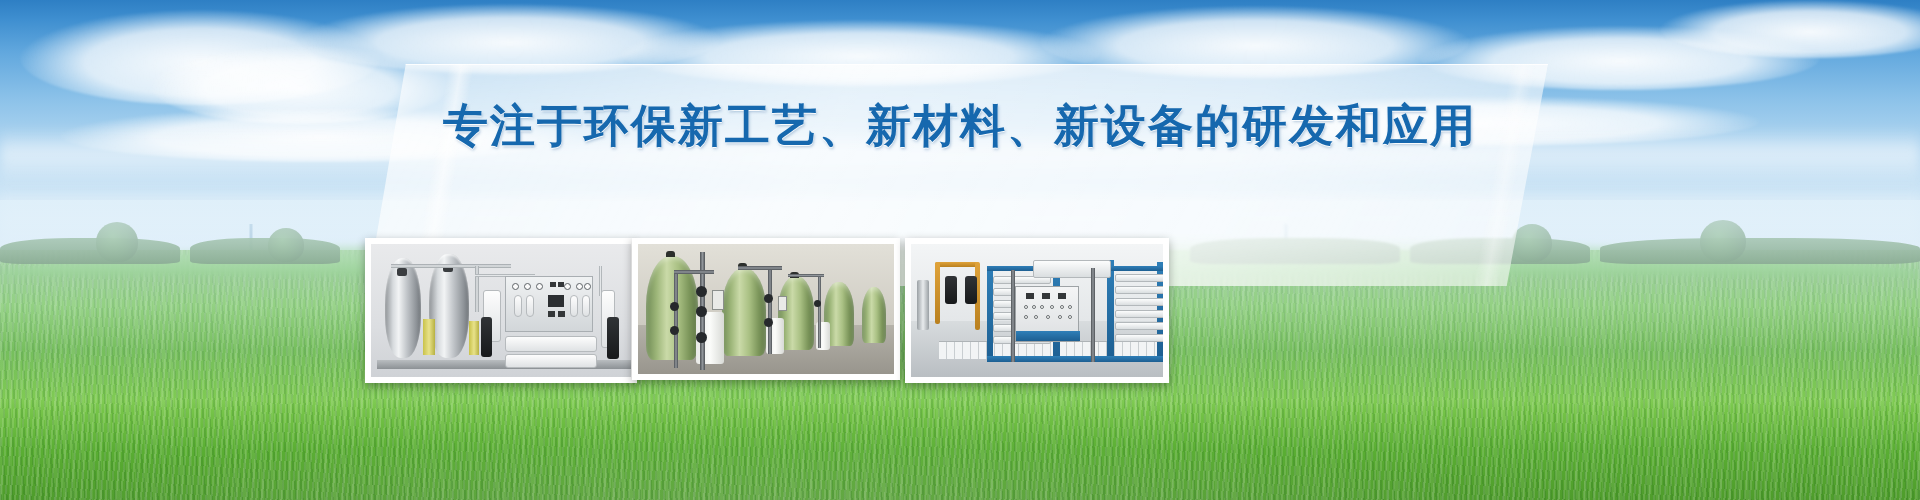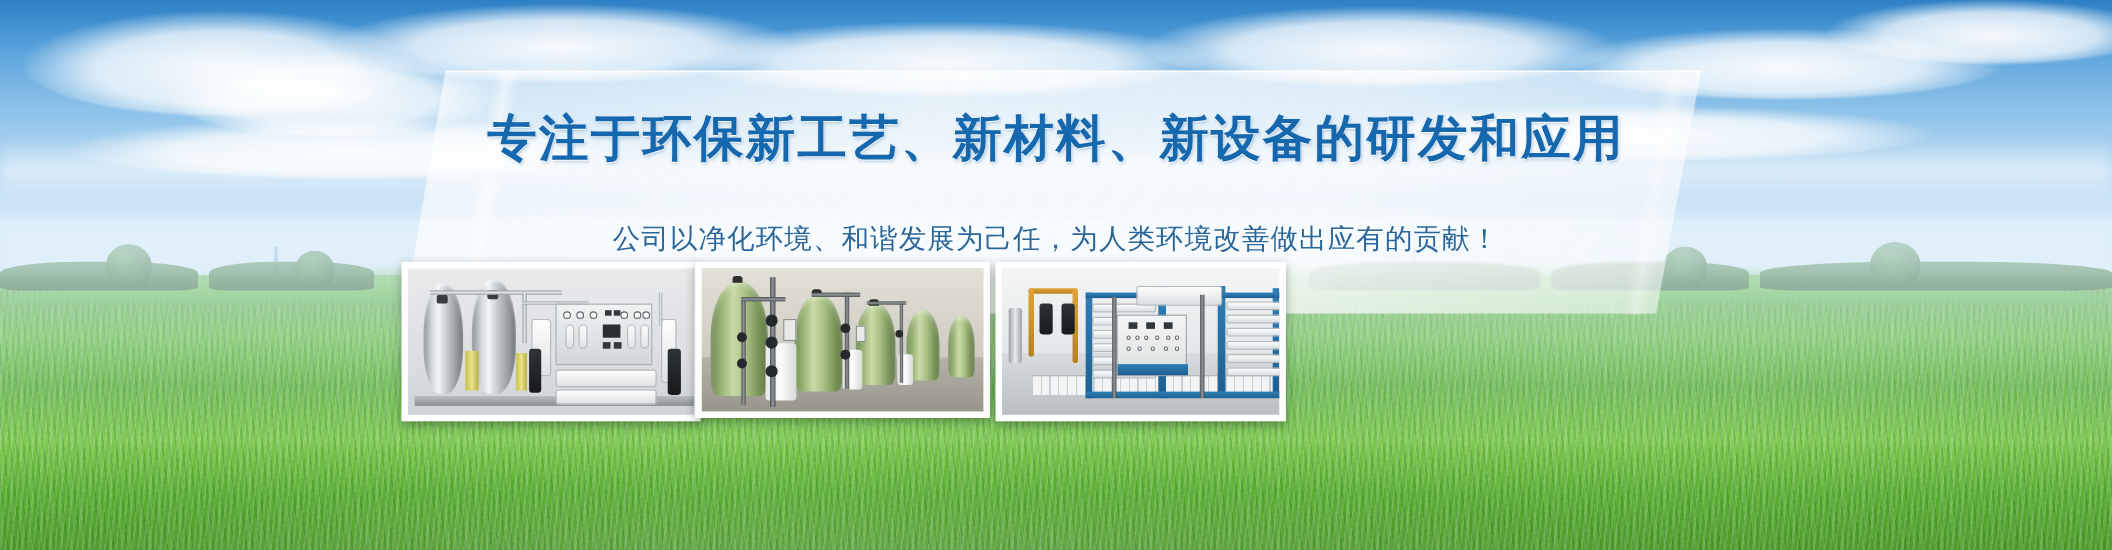--- a/index.html
+++ b/index.html
@@ -284,21 +284,20 @@
 
   <div class="glass-wrap">
     <div class="glass"></div>
     <div class="glass-edge"></div>
     <div class="glass-streak" style="left:430px;"></div>
     <div class="glass-streak" style="left:1492px; opacity:.6;"></div>
   </div>
 
   <div class="text-block">
     <div class="headline">专注于环保新工艺、新材料、新设备的研发和应用</div>
-    <div class="tagline">公司以净化环境、和谐发展为己任，为人类环境改善做出应有的贡献！</div>
   </div>
 
   <div class="photos">
 
     <div class="photo p1">
       <div class="photo-inner ph1">
         <div class="base-frame" style="left:6px; bottom:8px; width:255px; height:9px;"></div>
         <div class="tank-ss" style="left:14px; width:36px; height:100px;"></div>
         <div class="tank-cap" style="left:26px; top:24px;"></div>
         <div class="tank-ss" style="left:58px; width:40px; height:104px;"></div>

